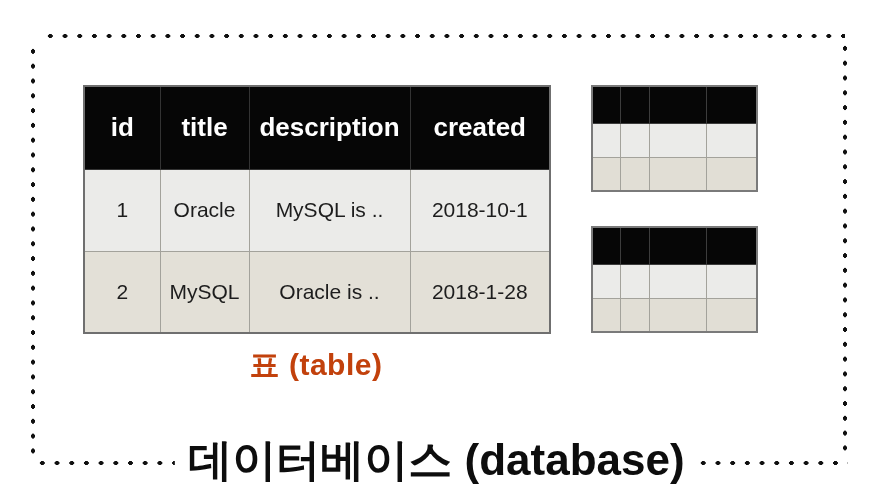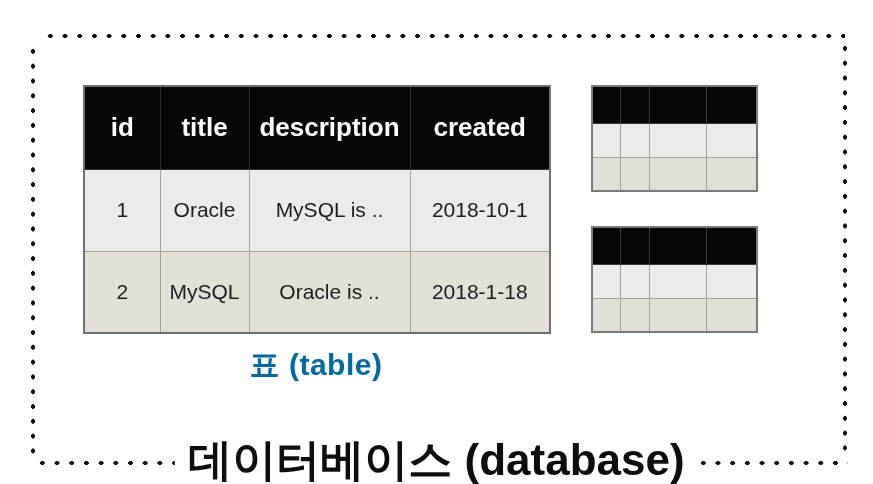--- a/index.html
+++ b/index.html
@@ -77,21 +77,21 @@
   table.mini tr.m-r1 td  { background: #ebebe9; height: 34px; }
   table.mini tr.m-r2 td  { background: #e1ded5; height: 34px; }
 
   
   .table-caption {
     position: absolute;
     left: 83px; top: 345px; width: 466px;
     text-align: center;
     font-size: 30px;
     font-weight: 700;
-    color: #0369a1;
+    color: #c2410c;
     letter-spacing: 0.5px;
   }
   .db-caption {
     position: absolute;
     left: 50%; top: 435px;
     transform: translateX(-50%);
     background: #ffffff;
     padding: 0 14px;
     font-size: 44px;
     font-weight: 700;
@@ -131,21 +131,21 @@
       <tr class="row-odd">
         <td>1</td>
         <td>Oracle</td>
         <td>MySQL is ..</td>
         <td>2018-10-1</td>
       </tr>
       <tr class="row-even">
         <td>2</td>
         <td>MySQL</td>
         <td>Oracle is ..</td>
-        <td>2018-1-18</td>
+        <td>2018-1-28</td>
       </tr>
     </tbody>
   </table>
 
   <table class="mini mini-1">
     <colgroup>
       <col style="width:28px">
         <col style="width:29px">
         <col style="width:57px">
         <col style="width:51px">

